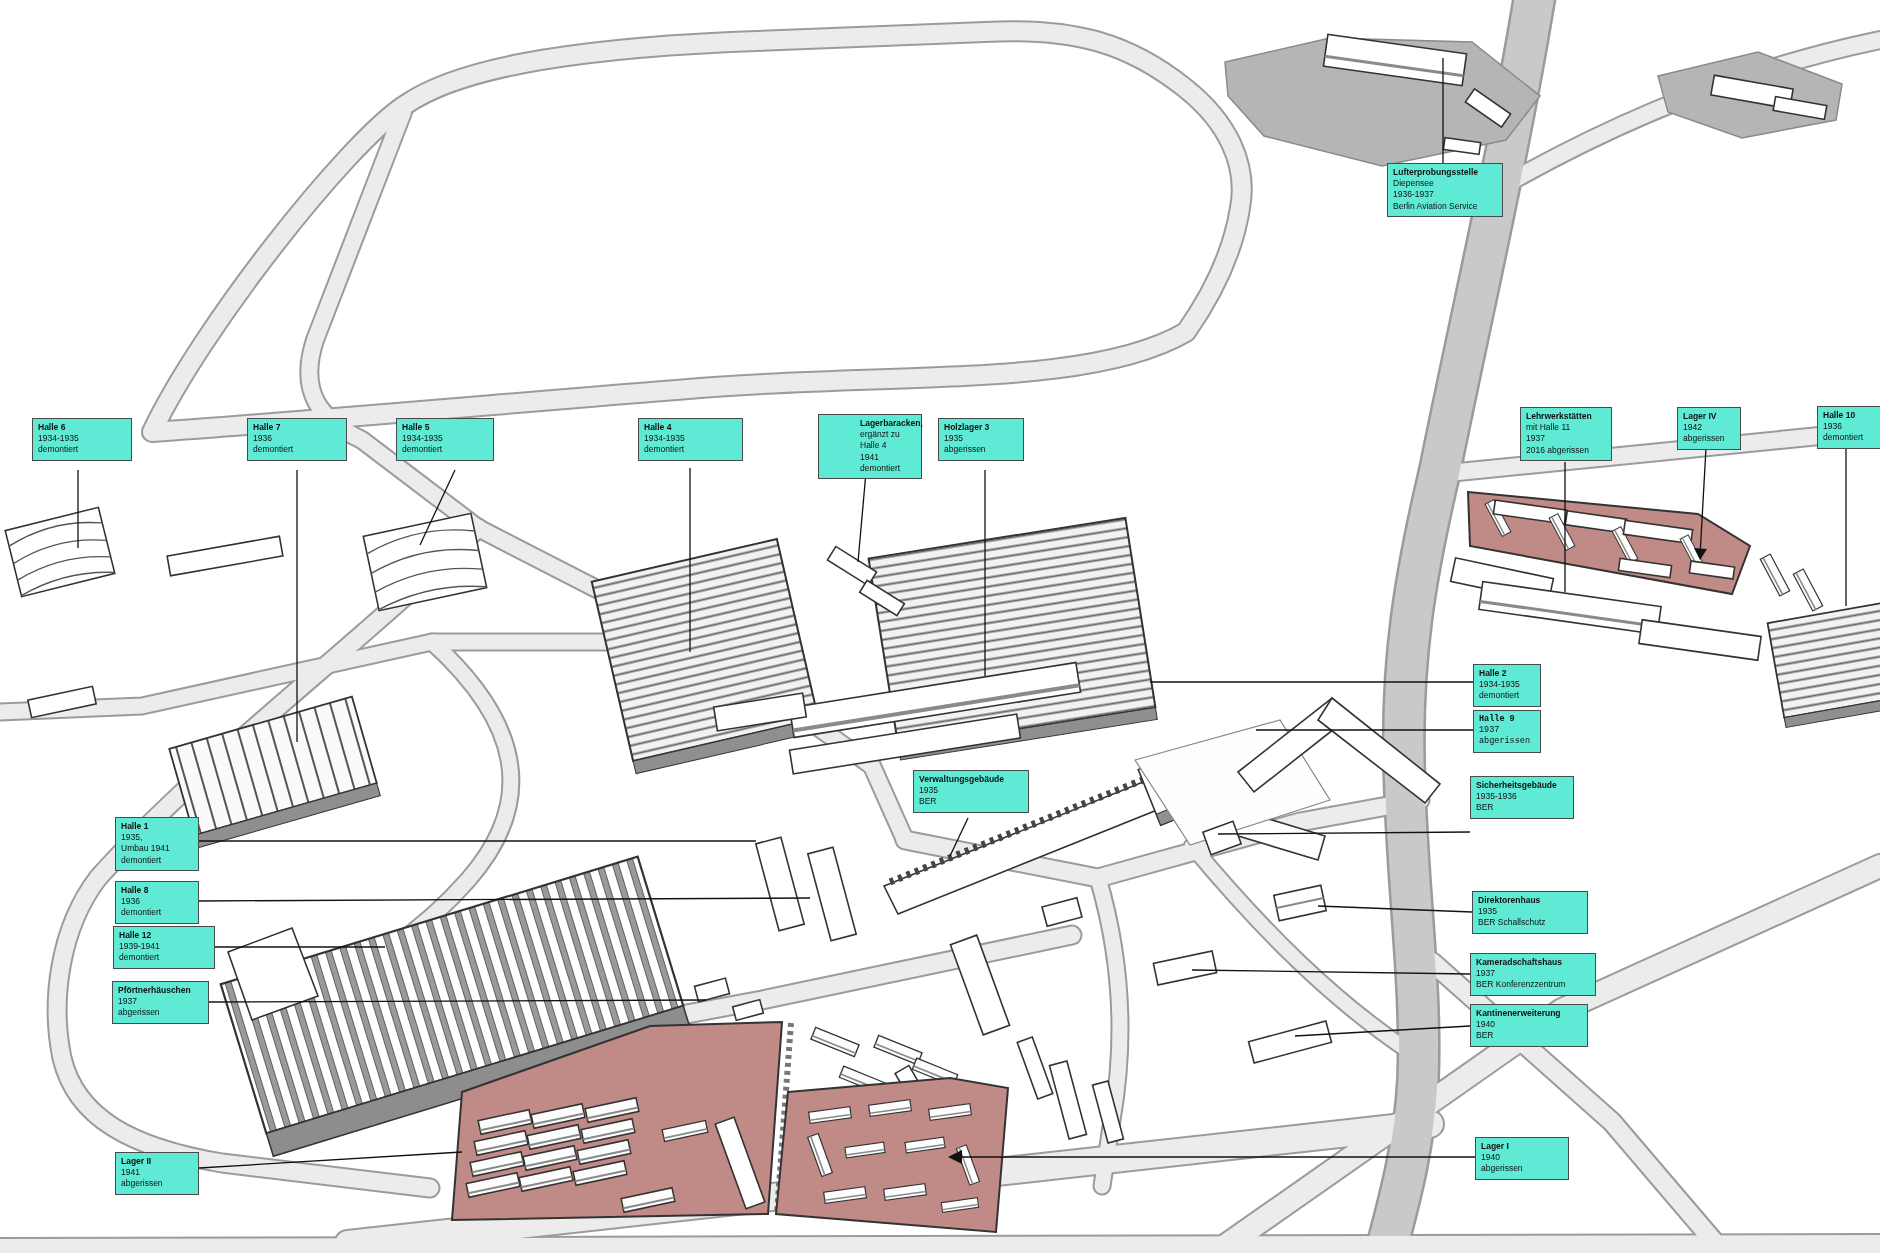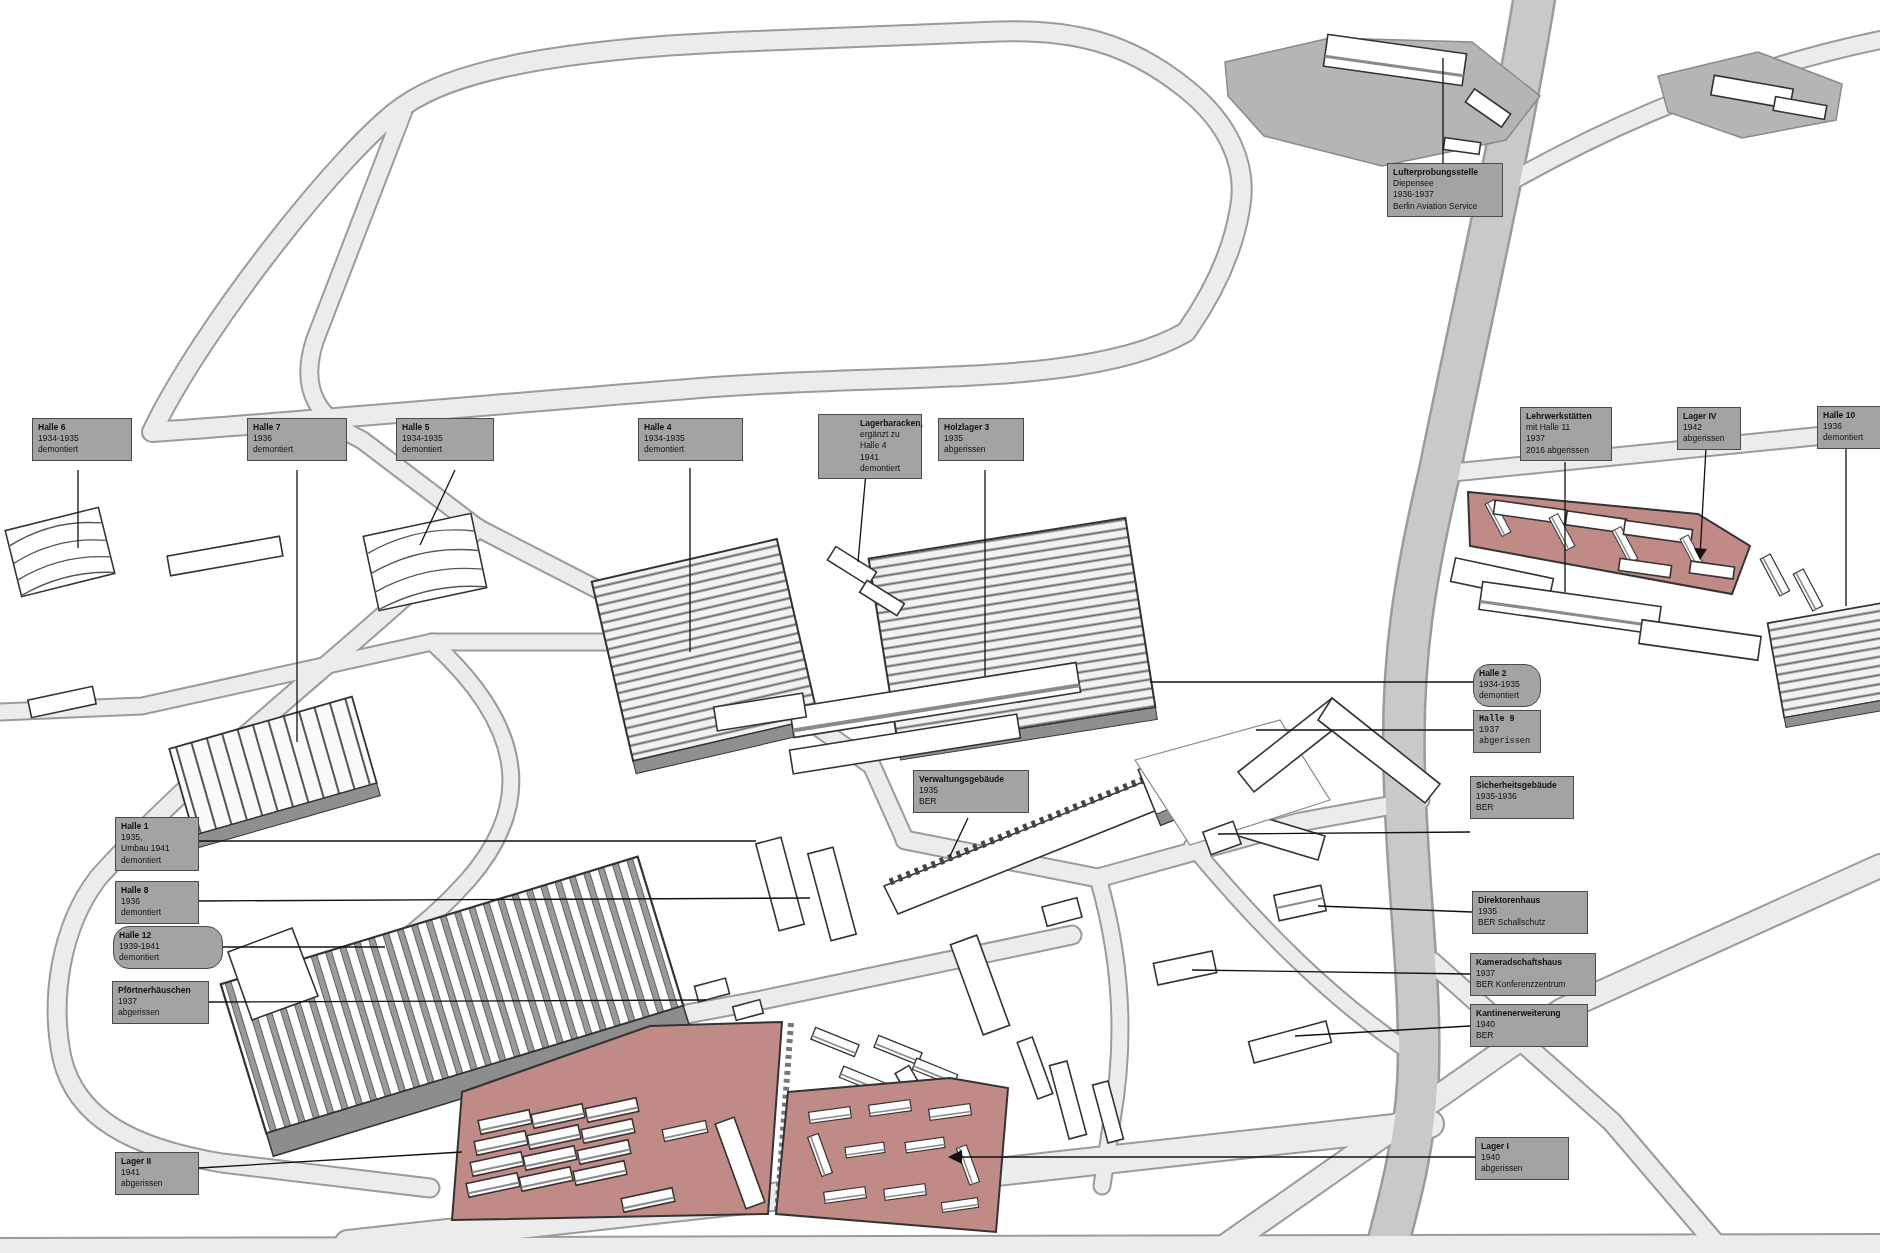--- a/index.html
+++ b/index.html
@@ -12,21 +12,21 @@
   .rfm{fill:none;stroke:#c9c9c9;stroke-linecap:round;stroke-linejoin:round;}
   
   .bld{fill:#ffffff;stroke:#333;stroke-width:1.6;}
   .side{fill:#8f8f8f;stroke:#333;stroke-width:1;}
   .arc{fill:none;stroke:#555;stroke-width:1.4;}
   .red{fill:#c08a86;stroke:#333;stroke-width:2;}
   .gray-site{fill:#b5b5b5;stroke:#8a8a8a;stroke-width:1.5;}
   .leader{stroke:#111;stroke-width:1.3;fill:none;}
   .flat{fill:#fdfdfd;stroke:#888;stroke-width:1.2;}
   
-  .label-box{position:absolute;box-sizing:border-box;background:#a3a3a3;border:1px solid #4a4a4a;
+  .label-box{position:absolute;box-sizing:border-box;background:#5eead4;border:1px solid #4a4a4a;
              padding:3px 4px 4px 5px;font-size:8.5px;line-height:1.32;color:#111;z-index:5;}
   .lbl-title{font-weight:bold;}
   .lbl-line{font-weight:normal;}
 </style>
 </head>
 <body>
 
 <div class="stage">
 
 <svg width="1880" height="1253" viewBox="0 0 1880 1253">
@@ -473,21 +473,21 @@
       <div class="label-box" style="left: 1677px; top: 407px; width: 64px;">
         <div class="lbl-title">Lager IV</div>
         <div class="lbl-line">1942</div>
         <div class="lbl-line">abgerissen</div>
       </div>
       <div class="label-box" style="left: 1817px; top: 406px; width: 66px;">
         <div class="lbl-title">Halle 10</div>
         <div class="lbl-line">1936</div>
         <div class="lbl-line">demontiert</div>
       </div>
-      <div class="label-box" style="left: 1473px; top: 664px; width: 68px; border-radius: 16px;">
+      <div class="label-box" style="left: 1473px; top: 664px; width: 68px;">
         <div class="lbl-title">Halle 2</div>
         <div class="lbl-line">1934-1935</div>
         <div class="lbl-line">demontiert</div>
       </div>
       <div class="label-box" style="left: 1473px; top: 710px; width: 68px; font-family: Liberation Mono, monospace;">
         <div class="lbl-title">Halle 9</div>
         <div class="lbl-line">1937</div>
         <div class="lbl-line">abgerissen</div>
       </div>
       <div class="label-box" style="left: 913px; top: 770px; width: 116px;">
@@ -519,21 +519,21 @@
         <div class="lbl-title">Halle 1</div>
         <div class="lbl-line">1935,</div>
         <div class="lbl-line">Umbau 1941</div>
         <div class="lbl-line">demontiert</div>
       </div>
       <div class="label-box" style="left: 115px; top: 881px; width: 84px;">
         <div class="lbl-title">Halle 8</div>
         <div class="lbl-line">1936</div>
         <div class="lbl-line">demontiert</div>
       </div>
-      <div class="label-box" style="left: 113px; top: 926px; width: 110px; border-radius: 16px;">
+      <div class="label-box" style="left: 113px; top: 926px; width: 102px;">
         <div class="lbl-title">Halle 12</div>
         <div class="lbl-line">1939-1941</div>
         <div class="lbl-line">demontiert</div>
       </div>
       <div class="label-box" style="left: 112px; top: 981px; width: 97px;">
         <div class="lbl-title">Pförtnerhäuschen</div>
         <div class="lbl-line">1937</div>
         <div class="lbl-line">abgerissen</div>
       </div>
       <div class="label-box" style="left: 115px; top: 1152px; width: 84px;">

